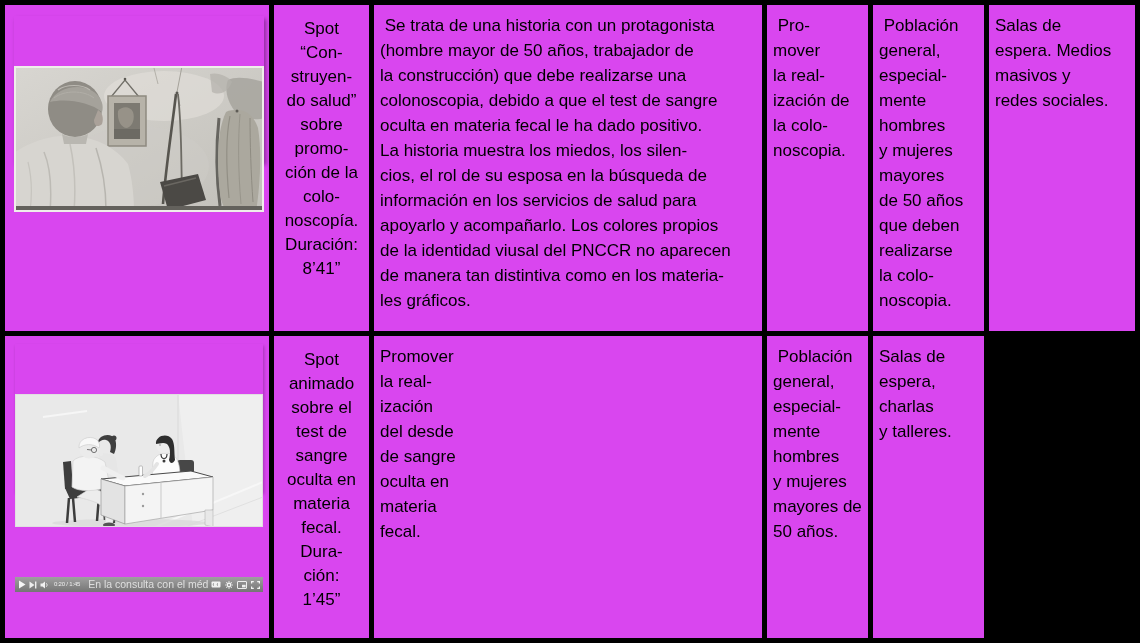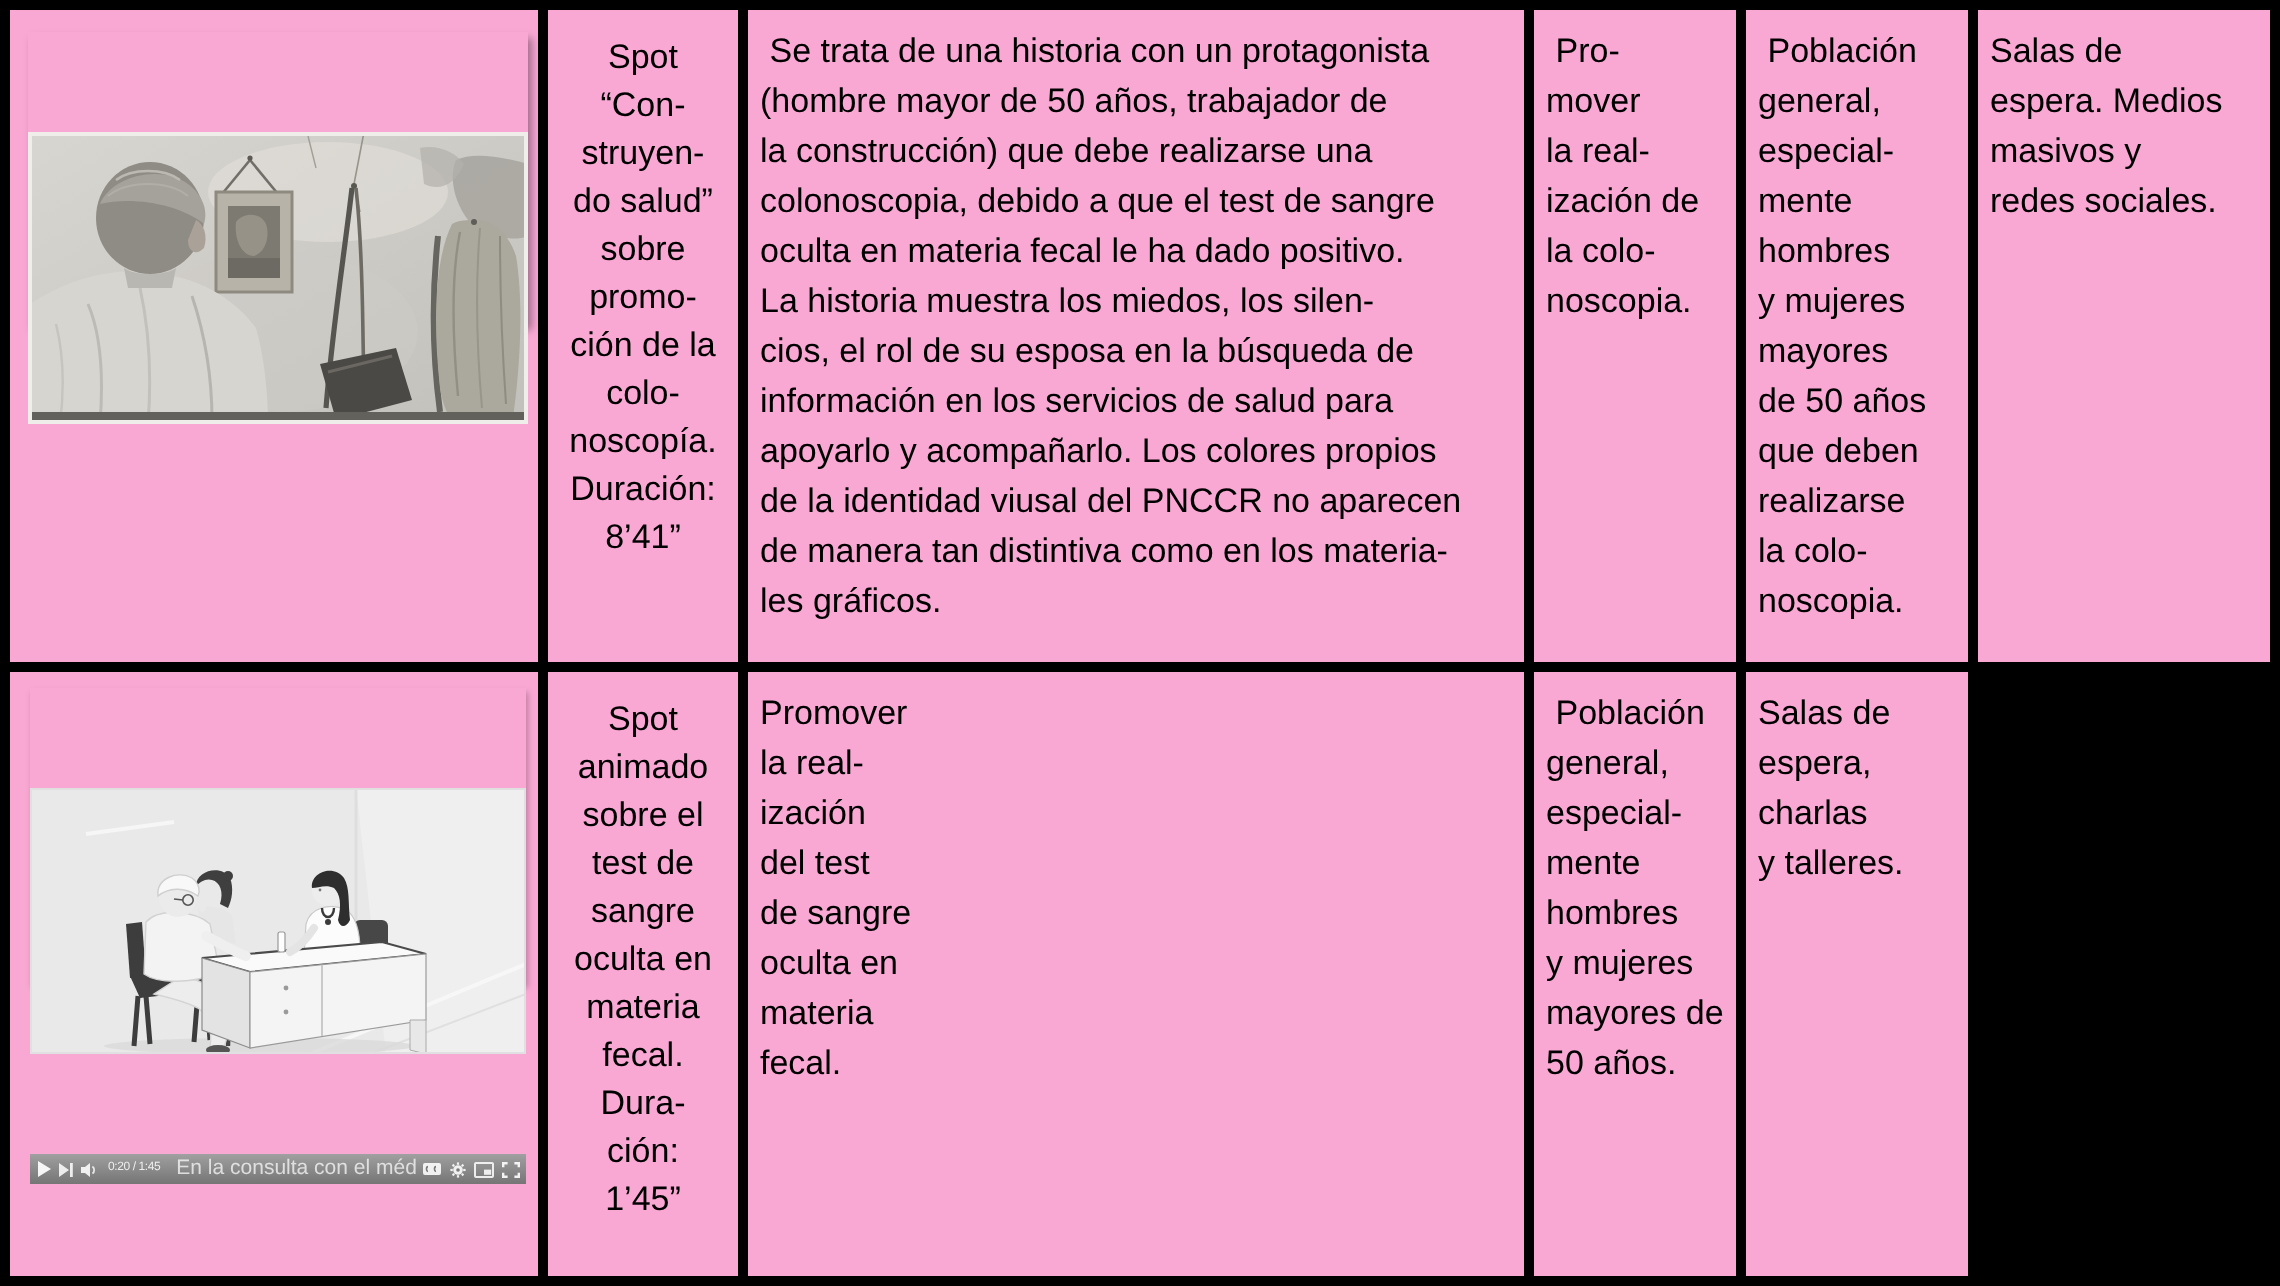--- a/index.html
+++ b/index.html
@@ -8,21 +8,21 @@
     font-family:"Liberation Sans", sans-serif; background:#ffffff;
   }
   .grid {
     position:absolute; inset:0; box-sizing:border-box;
     display:grid;
     grid-template-columns:264px 95px 388px 101px 111px 146px;
     grid-template-rows:326px 302px;
     gap:5px; background:#000; border:5px solid #000;
   }
   .cell {
-    background:#f9a8d4; color:#000; overflow:hidden;
+    background:#d946ef; color:#000; overflow:hidden;
     font-size:17px; line-height:25px; white-space:pre-wrap;
     padding:8px 5px 0 6px;
   }
   .cell.center { text-align:center; line-height:24px; padding:12px 2px 0 2px; }
   .cell.img { padding:0; position:relative; }
 
   .photo1 {
     position:absolute; left:9px; top:11px; width:250px; height:146px;
     box-shadow:2px 3px 4px rgba(0,0,0,0.35);
   }
@@ -289,21 +289,21 @@
 sangre
 oculta en
 materia
 fecal.
 Dura-
 ción:
 1’45”</div>
     <div class="cell">Promover
 la real-
 ización
-del test
+del desde
 de sangre
 oculta en
 materia
 fecal.</div>
     <div class="cell"> Población
 general,
 especial-
 mente
 hombres
 y mujeres

